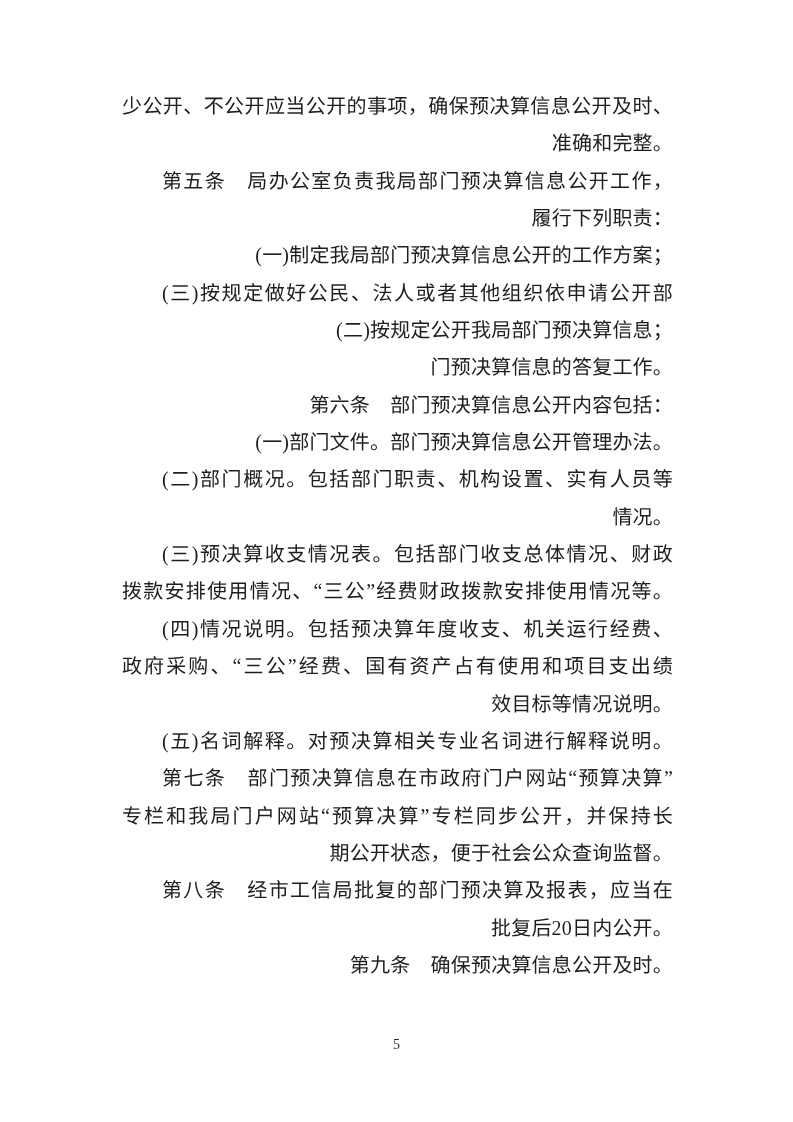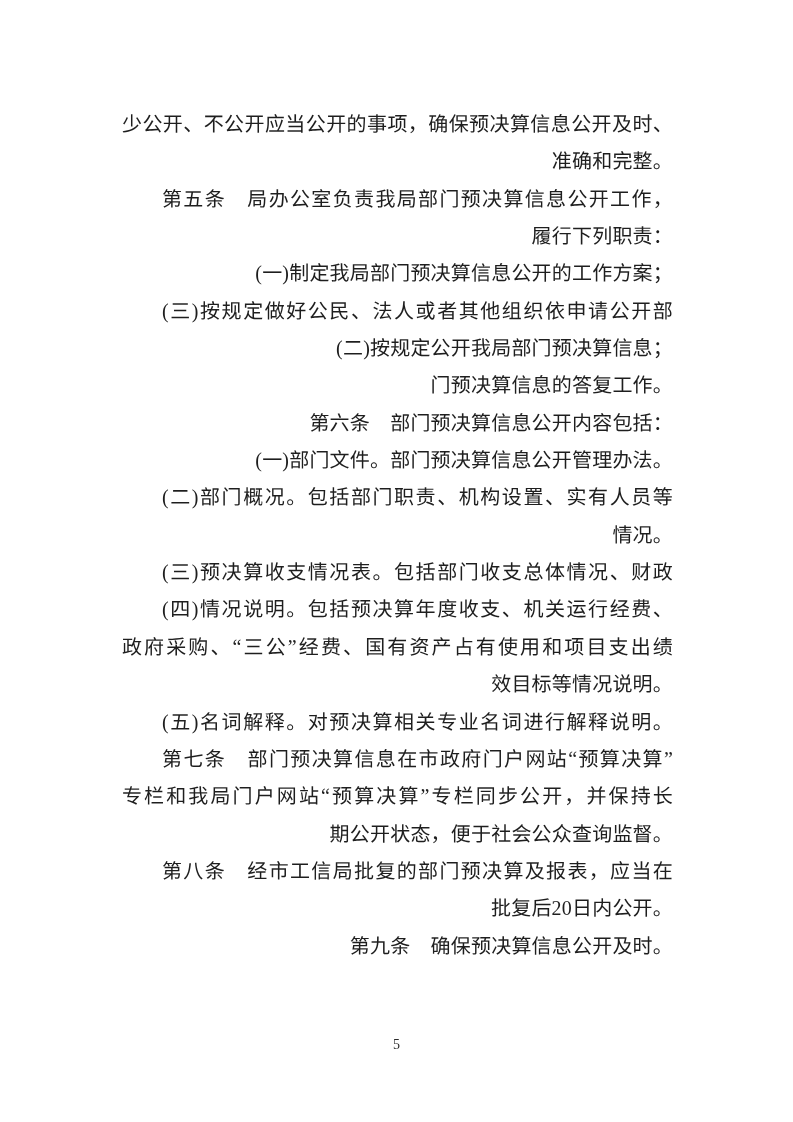--- a/index.html
+++ b/index.html
@@ -11,21 +11,21 @@
     position: relative;
     width: 793px;
     height: 1122px;
     background: #ffffff;
     overflow: hidden;
     font-family: "Liberation Serif", "DejaVu Serif", serif;
   }
   .text-block {
     position: absolute;
     left: 122px;
-    top: 106px;
+    top: 88px;
     width: 551px;
     font-size: 20px;
     line-height: 37.35px;
     color: #1e1e1e;
     letter-spacing: 0.2px;
   }
   .line {
     height: 37.35px;
     white-space: normal;
     overflow: visible;
@@ -61,20 +61,21 @@
       <div class="line">履行下列职责：</div>
       <div class="line indent">(一)制定我局部门预决算信息公开的工作方案；</div>
       <div class="line indent justify">(三)按规定做好公民、法人或者其他组织依申请公开部</div>
       <div class="line indent">(二)按规定公开我局部门预决算信息；</div>
       <div class="line">门预决算信息的答复工作。</div>
       <div class="line indent">第六条　部门预决算信息公开内容包括：</div>
       <div class="line indent">(一)部门文件。部门预决算信息公开管理办法。</div>
       <div class="line indent justify">(二)部门概况。包括部门职责、机构设置、实有人员等</div>
       <div class="line">情况。</div>
       <div class="line indent justify">(三)预决算收支情况表。包括部门收支总体情况、财政</div>
+      <div class="line justify">拨款安排使用情况、“三公”经费财政拨款安排使用情况等。</div>
       <div class="line indent justify">(四)情况说明。包括预决算年度收支、机关运行经费、</div>
       <div class="line justify">政府采购、“三公”经费、国有资产占有使用和项目支出绩</div>
       <div class="line">效目标等情况说明。</div>
       <div class="line indent justify">(五)名词解释。对预决算相关专业名词进行解释说明。</div>
       <div class="line indent justify">第七条　部门预决算信息在市政府门户网站“预算决算”</div>
       <div class="line justify">专栏和我局门户网站“预算决算”专栏同步公开，并保持长</div>
       <div class="line">期公开状态，便于社会公众查询监督。</div>
       <div class="line indent justify">第八条　经市工信局批复的部门预决算及报表，应当在</div>
       <div class="line">批复后20日内公开。</div>
       <div class="line indent">第九条　确保预决算信息公开及时。</div>

